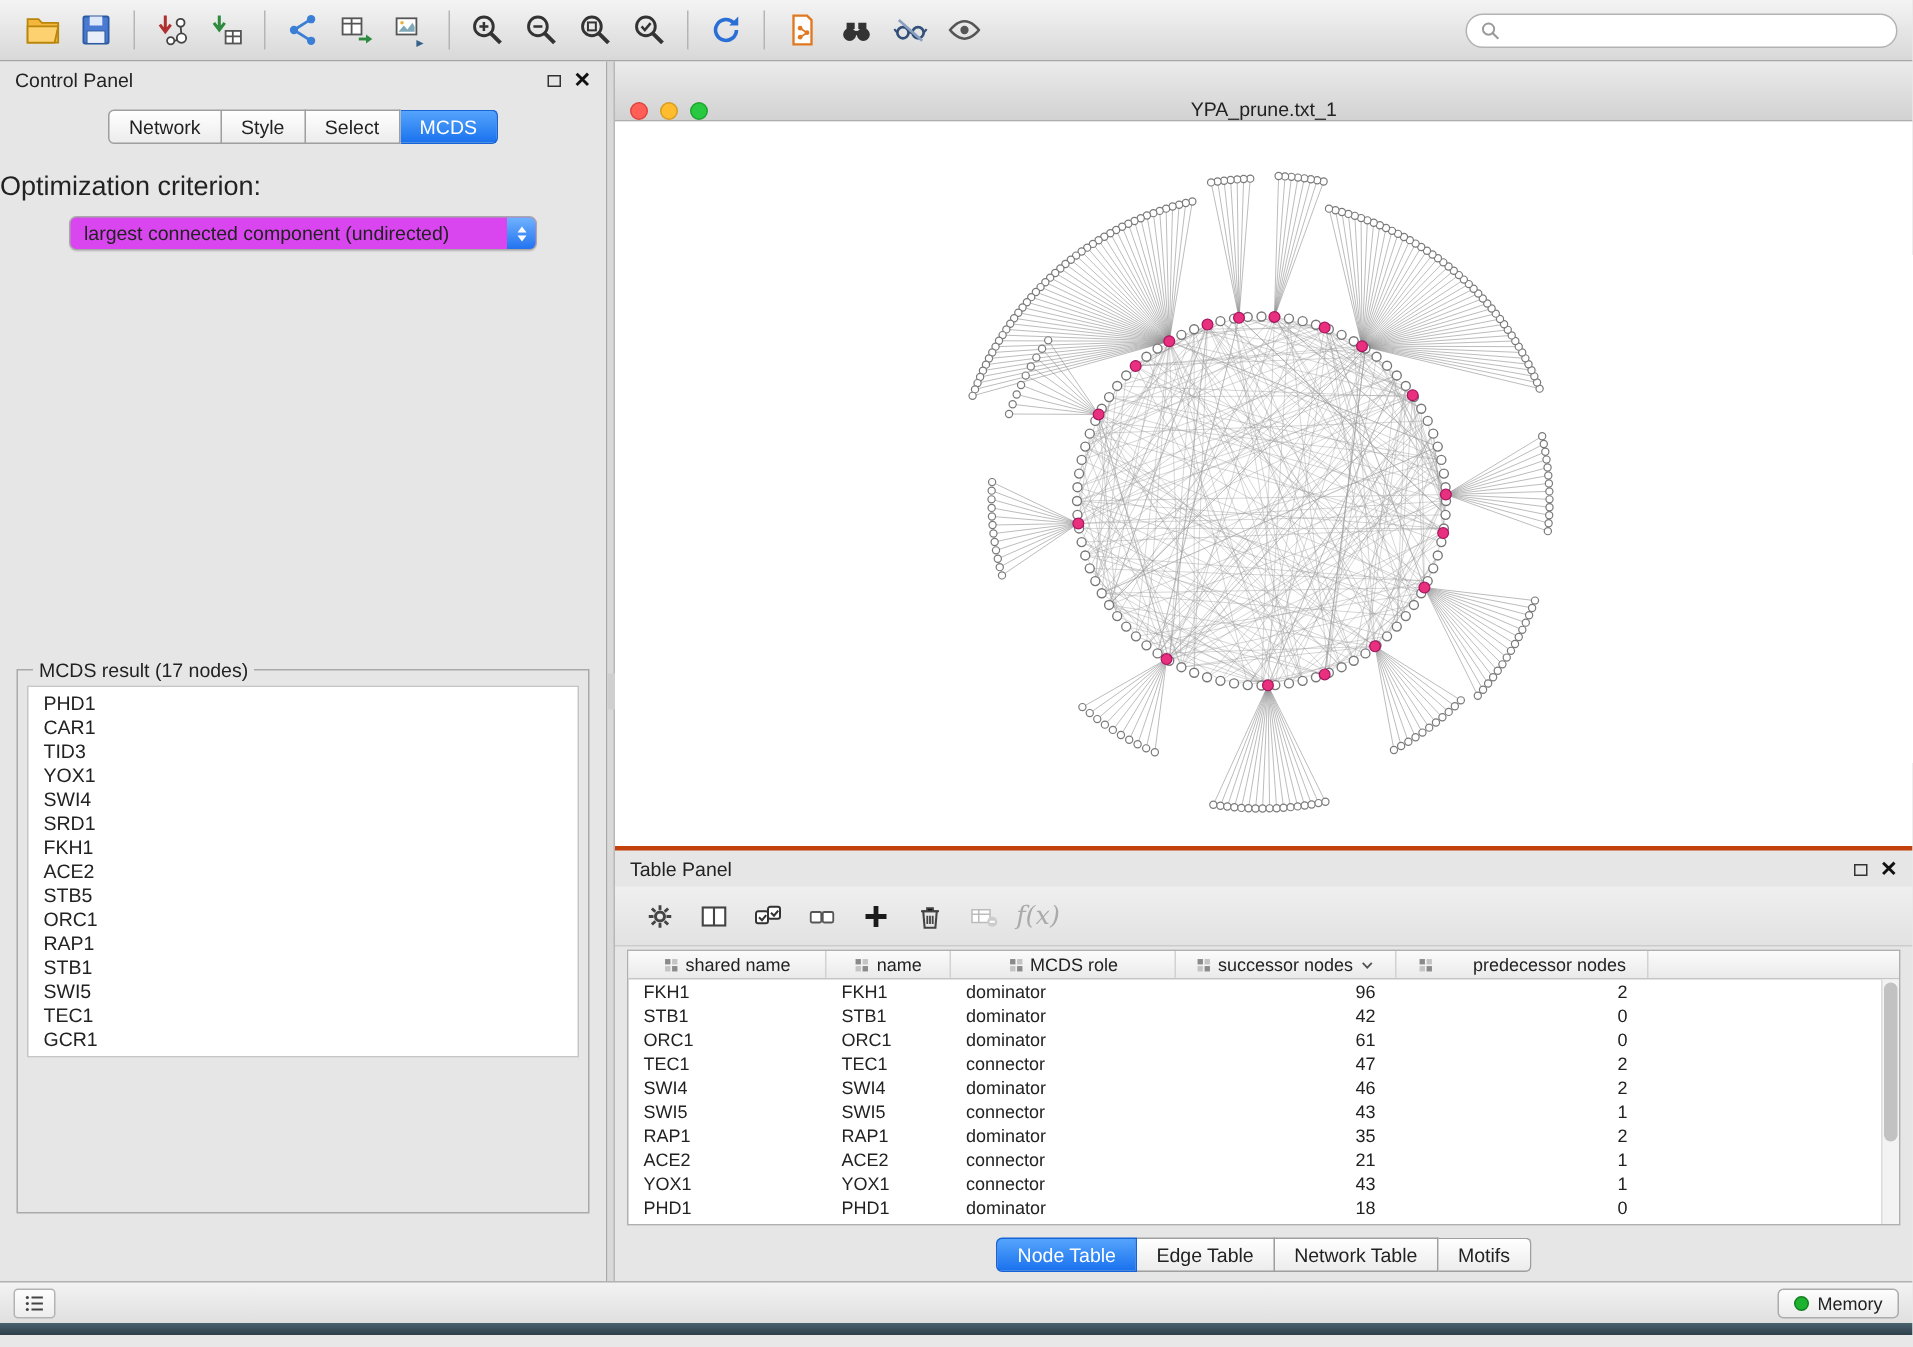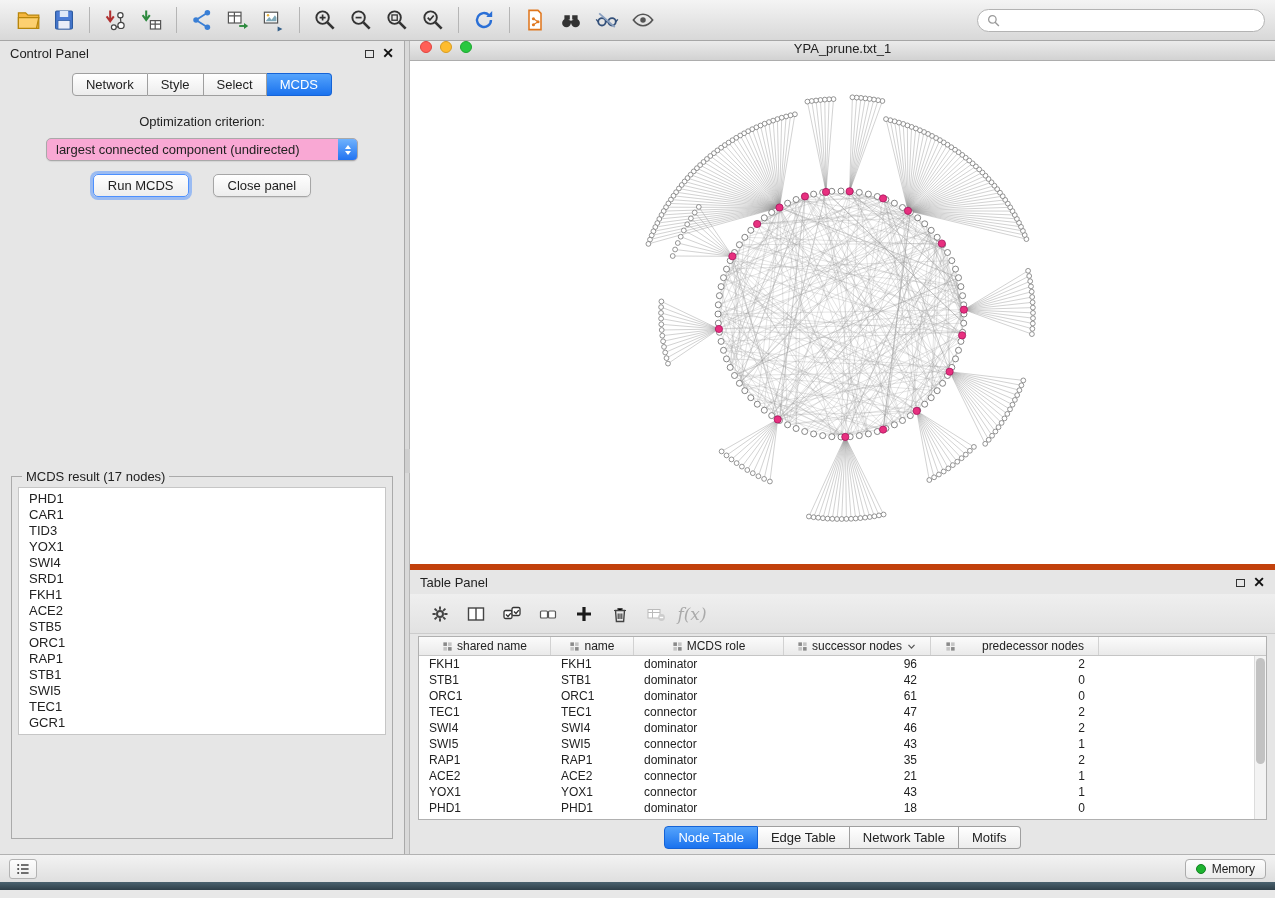--- a/index.html
+++ b/index.html
@@ -32,22 +32,22 @@
   .win-float { width:9px; height:8px; border:1.5px solid #333; display:inline-block; }
   .win-close { font-size:14px; font-weight:bold; line-height:10px; color:#111; }
 
   .seg-tabs { display:flex; justify-content:center; margin-top:8px; }
   .seg-tab { font-size:13px; padding:3px 13px; background:linear-gradient(#ffffff,#ececec);
     border:1px solid #9f9f9f; border-left-width:0; color:#222; }
   .seg-tab:first-child { border-left-width:1px; border-radius:4px 0 0 4px; }
   .seg-tab:last-child { border-radius:0 4px 4px 0;text-align:center; }
   .seg-tab.active { background:linear-gradient(#55a4fc,#1a72ee); color:#fff; border-color:#1563d6; }
 
-  .opt-label { text-align:center; margin-top:18px; font-size:13px; }
-  .combo { width:312px; height:23px; margin:9px auto 0; background:#f9a8d4; border:1px solid #a9a9a9;
+  .opt-label { margin-top:18px; font-size:18px; }
+  .combo { width:312px; height:23px; margin:9px auto 0; background:#d946ef; border:1px solid #a9a9a9;
     border-radius:5px; position:relative; display:flex; align-items:center; padding:0 24px 0 9px;
     font-size:13px; box-shadow:0 1px 1px rgba(0,0,0,.08); }
   .combo-stepper { position:absolute; right:0; top:0; width:19px; height:21px;
     background:linear-gradient(#6fb2fd,#2273f1); border-radius:0 4px 4px 0;
     display:flex; flex-direction:column; align-items:center; justify-content:center; gap:2px; }
   .tri-up { width:0; height:0; border-left:3.5px solid transparent; border-right:3.5px solid transparent; border-bottom:4px solid #fff; }
   .tri-dn { width:0; height:0; border-left:3.5px solid transparent; border-right:3.5px solid transparent; border-top:4px solid #fff; }
 
   .btn-row { display:flex; justify-content:center; gap:24px; margin-top:13px; }
   .push-btn { font-size:13px; padding:3px 14px; border:1px solid #a6a6a6; border-radius:5px;
@@ -61,33 +61,33 @@
   .mcds-item { font-size:13px; line-height:16px; padding:0 10px; }
 
   
   .splitter { width:5px; flex:none; background:#d9d9d9; border-right:1px solid #b8b8b8; position:relative; }
   .splitter-handle { position:absolute; top:408px; left:0; width:5px; height:24px; background:#cfcfcf; }
 
   
   .right { flex:1; display:flex; flex-direction:column; min-width:0; }
 
   .network-window { height:523px; flex:none; display:flex; flex-direction:column; }
-  .net-titlebar { height:20px; flex:none; background:linear-gradient(#ebebeb,#d2d2d2);
-    border-bottom:1px solid #adadad; display:flex; align-items:flex-start; position:relative; }
+  .net-titlebar { height:40px; flex:none; background:linear-gradient(#ebebeb,#d2d2d2);
+    border-bottom:1px solid #adadad; display:flex; align-items:flex-end; position:relative; }
   .traffic { position:absolute; left:10px; display:flex; gap:8px; }
   .tl { width:12px; height:12px; border-radius:50%; }
   .tl.red { background:#ff5f57; border:1px solid #e0443e; }
   .tl.yellow { background:#febc2e; border:1px solid #d89c21; }
   .tl.green { background:#28c840; border:1px solid #1da62f; }
   .net-title { margin:0 auto; font-size:13px; }
   .net-canvas { flex:1; background:#fff; position:relative; }
   .net-canvas svg { position:absolute; inset:0; }
 
   
-  .table-panel { flex:1; background:#e6e6e6; border-top:6px solid #c2410c;
+  .table-panel { flex:1; background:#e6e6e6; border-top:3px solid #c2410c;
     display:flex; flex-direction:column; min-height:0; }
   .tp-toolbar { height:40px; flex:none; display:flex; align-items:center; gap:8px; padding:0 16px;
     background:linear-gradient(#efefef,#e2e2e2); border-bottom:1px solid #cccccc; }
   .tp-btn { width:28px; height:28px; display:inline-flex; align-items:center; justify-content:center; border-radius:4px; }
   .fx-label { font-family:"DejaVu Serif", serif; font-style:italic; font-size:17px; color:#aaa; }
 
   .table-wrap { margin:2px 8px 0; background:#fff; border:1px solid #b0b0b0; height:184px; flex:none;
     display:flex; flex-direction:column; position:relative; }
   .thead { display:flex; height:19px; flex:none; background:linear-gradient(#fbfbfb,#eaeaea);
     border-bottom:1px solid #c5c5c5; padding-right:12px; }
@@ -301,24 +301,20 @@
           <button class="seg-tab">Select</button>
           <button class="seg-tab active">MCDS</button>
         </div>
       <div class="opt-label">Optimization criterion:</div>
       <div class="combo">
         <span>largest connected component (undirected)</span>
         <span class="combo-stepper">
             <span class="tri-up"></span>
             <span class="tri-dn"></span>
           </span>
-      </div>
-      <div class="btn-row">
-        <button class="push-btn focus">Run MCDS</button>
-        <button class="push-btn">Close panel</button>
       </div>
       <fieldset class="mcds-fieldset">
         <legend>MCDS result (17 nodes)</legend>
         <div class="mcds-list">
             <div class="mcds-item">PHD1</div>
             <div class="mcds-item">CAR1</div>
             <div class="mcds-item">TID3</div>
             <div class="mcds-item">YOX1</div>
             <div class="mcds-item">SWI4</div>
             <div class="mcds-item">SRD1</div>

